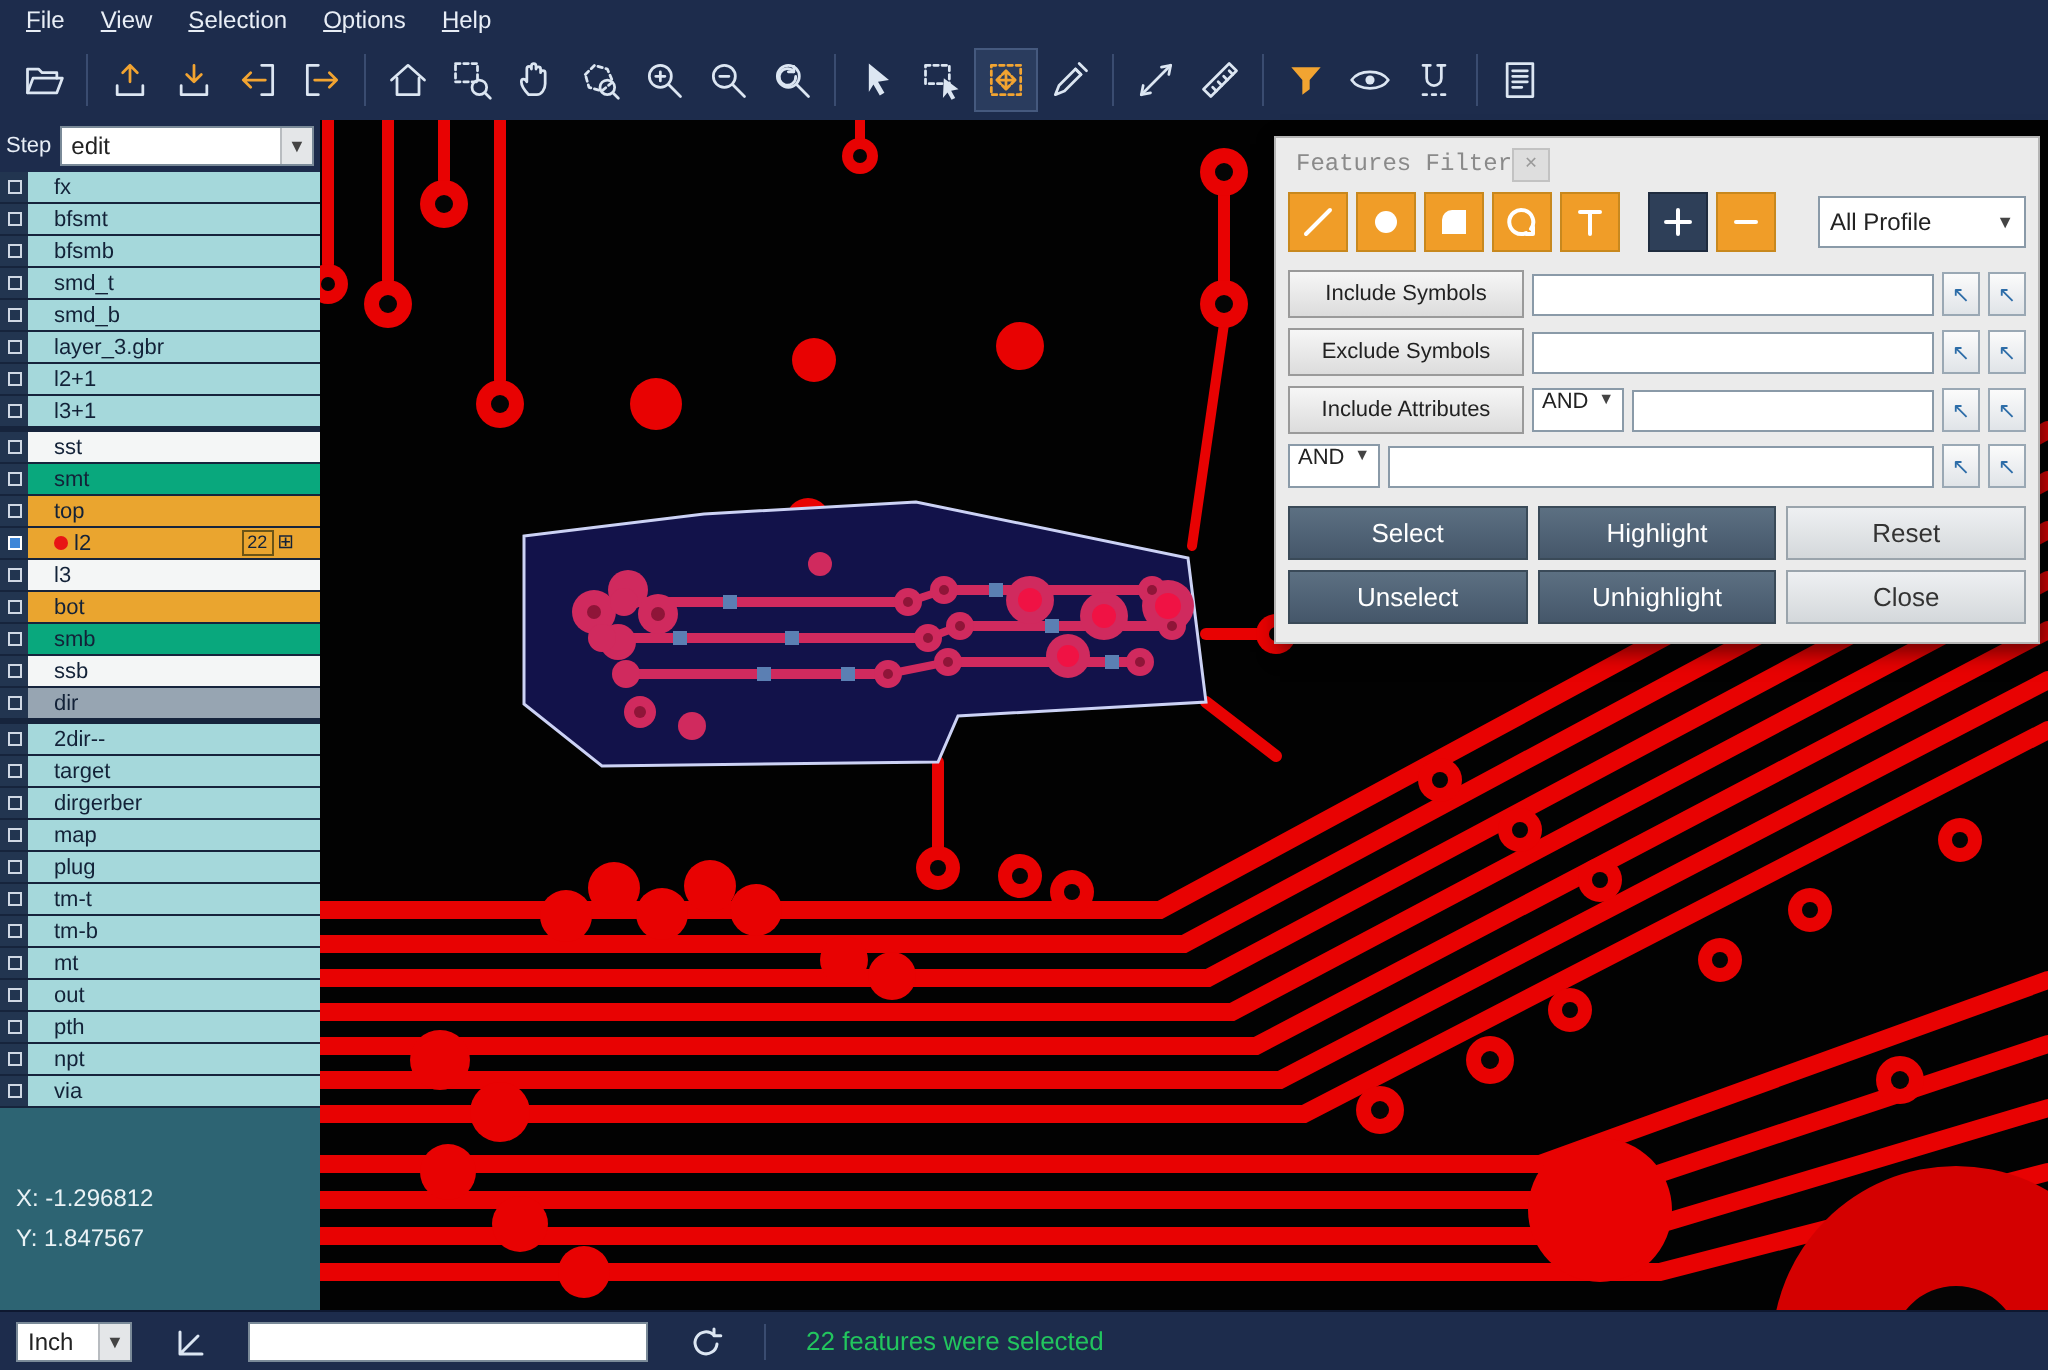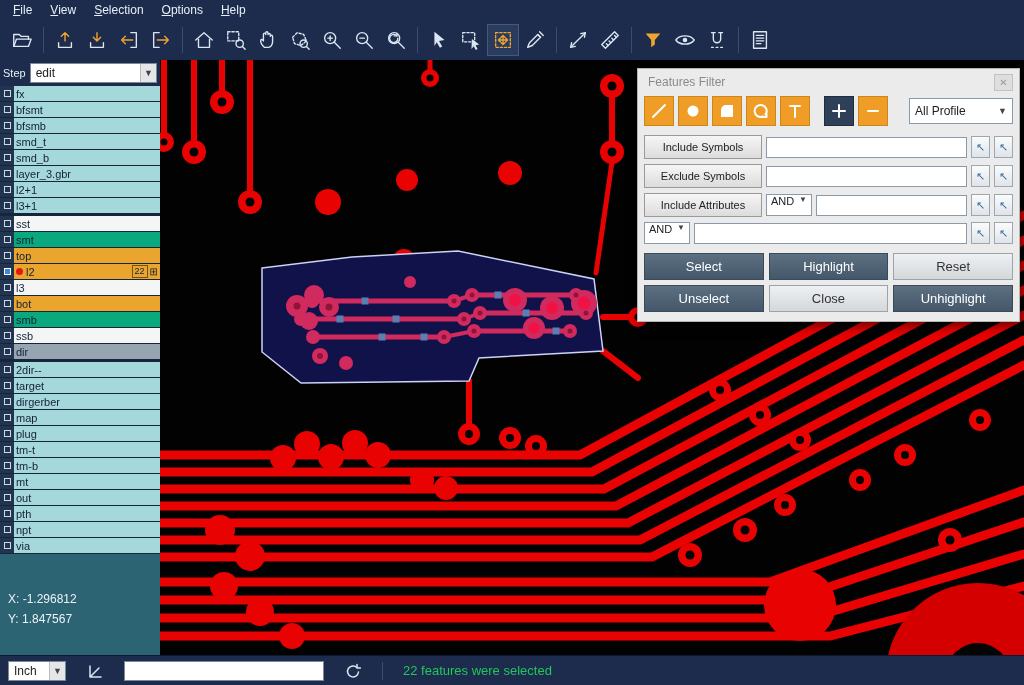--- a/index.html
+++ b/index.html
@@ -32,38 +32,38 @@
   .step-row { height:26px; background:#1d2c4c; display:flex; align-items:center; padding:0 3px; gap:4px; flex:none; }
   .step-label { color:#e8eef6; font-size:11px; }
   .step-select { flex:1; height:20px; background:#fff; border:1px solid #7a8a98; display:flex; align-items:center; justify-content:space-between; padding:0 0 0 5px; font-size:12px; color:#222; }
   .step-arrow { width:16px; height:18px; background:#e4e6e8; border-left:1px solid #b8bcc0; display:flex; align-items:center; justify-content:center; font-size:9px; color:#444; }
   .layer-list { background:#16243c; flex:none; }
   .lrow { display:flex; height:15px; margin-bottom:1px; }
   .lrow.gap { margin-top:3px; }
   .lcheck { width:14px; background:#223550; display:flex; align-items:center; justify-content:center; flex:none; }
   .cbox { width:7px; height:7px; border:1px solid #cfd8e4; background:transparent; }
   .cbox.checked { background:#3f87d8; border-color:#fff; }
-  .lcell { flex:1; display:flex; align-items:center; padding:0 2px; font-size:11px; color:#132238; overflow:hidden; white-space:nowrap; }
+  .lcell { flex:1; display:flex; align-items:center; padding:0 13px; font-size:11px; color:#132238; overflow:hidden; white-space:nowrap; }
   .lcell.cyan { background:#a5d8db; }
   .lcell.white { background:#f4f6f6; }
   .lcell.green { background:#09a87d; }
   .lcell.orange { background:#eaa52f; }
   .lcell.gray { background:#97a5b2; }
   .ldot { width:7px; height:7px; border-radius:50%; background:#e81515; margin-right:3px; flex:none; }
   .lcount { margin-left:auto; border:1px solid #6b5416; padding:0 2px; font-size:9px; line-height:11px; color:#132238; }
   .lgrid { font-size:10px; margin-left:2px; line-height:11px; }
   .coords { margin-top:auto; padding:0 8px 26px; color:#eaf2f5; font-size:12px; line-height:20px; }
 
   
   .canvas { position:relative; flex:1; background:#020202; overflow:hidden; }
   .canvas svg.board { position:absolute; inset:0; width:100%; height:100%; display:block; }
 
   
   .dialog { position:absolute; left:637px; top:68px; width:383px; background:#ebebeb; border:1px solid #b5b5b5; box-shadow:3px 4px 10px rgba(0,0,0,.55); padding:0 6px 9px; z-index:20; }
-  .dlg-title { display:flex; align-items:center; justify-content:space-between; height:24px; color:#8a8a8a; font-size:12px; padding:2px 0 0 4px; }
+  .dlg-title { display:flex; align-items:center; justify-content:flex-start; height:24px; color:#8a8a8a; font-size:12px; padding:2px 0 0 4px;font-family:Liberation Mono, monospace; }
   .dlg-close { width:19px; height:17px; background:#dedede; border:1px solid #c2c2c2; color:#9a9a9a; font-size:10px; display:flex; align-items:center; justify-content:center; cursor:default; }
   .dlg-tools { display:flex; align-items:center; gap:4px; margin:3px 0 9px; }
   .tool { width:30px; height:30px; border:1px solid #c8881e; background:#f09d28; display:flex; align-items:center; justify-content:center; padding:0; cursor:default; }
   .tool.navy { background:#2e3f58; border-color:#1f2c3f; margin-left:10px; }
   .tic { width:18px; height:18px; }
   .tic path, .tic circle { stroke:#fff; stroke-width:2; fill:none; stroke-linecap:round; stroke-linejoin:round; }
   .tic .wf { fill:#fff; stroke:none; }
   .profile { margin-left:auto; width:104px; height:26px; background:#fff; border:1px solid #8a9aa8; display:flex; align-items:center; justify-content:space-between; padding:0 5px; font-size:12px; color:#222; }
   .drow { display:flex; align-items:center; gap:4px; margin-bottom:5px; }
   .dlabel { width:118px; height:24px; font-size:11px; background:linear-gradient(#f6f6f6,#dcdcdc); border:1px solid #9a9a9a; color:#222; cursor:default; flex:none; }
@@ -735,22 +735,22 @@
       </div>
       <input class="din" value="" style="">
       <button class="pick">↖</button>
       <button class="pick">↖</button>
     </div>
     <div class="dlg-actions">
       <button class="abtn dark">Select</button>
       <button class="abtn dark">Highlight</button>
       <button class="abtn light">Reset</button>
       <button class="abtn dark">Unselect</button>
+      <button class="abtn dark">Unhighlight</button>
       <button class="abtn light">Close</button>
-      <button class="abtn dark">Unhighlight</button>
     </div>
   </div>
 
   <div class="statusbar">
     <div class="unit-select">
       <span>Inch</span>
       <span class="step-arrow">▼</span>
     </div>
     <svg class="sic" viewBox="0 0 18 18">
         <path d="M4 15 V4 M4 15 H15 M4 15 L13 6"></path>

